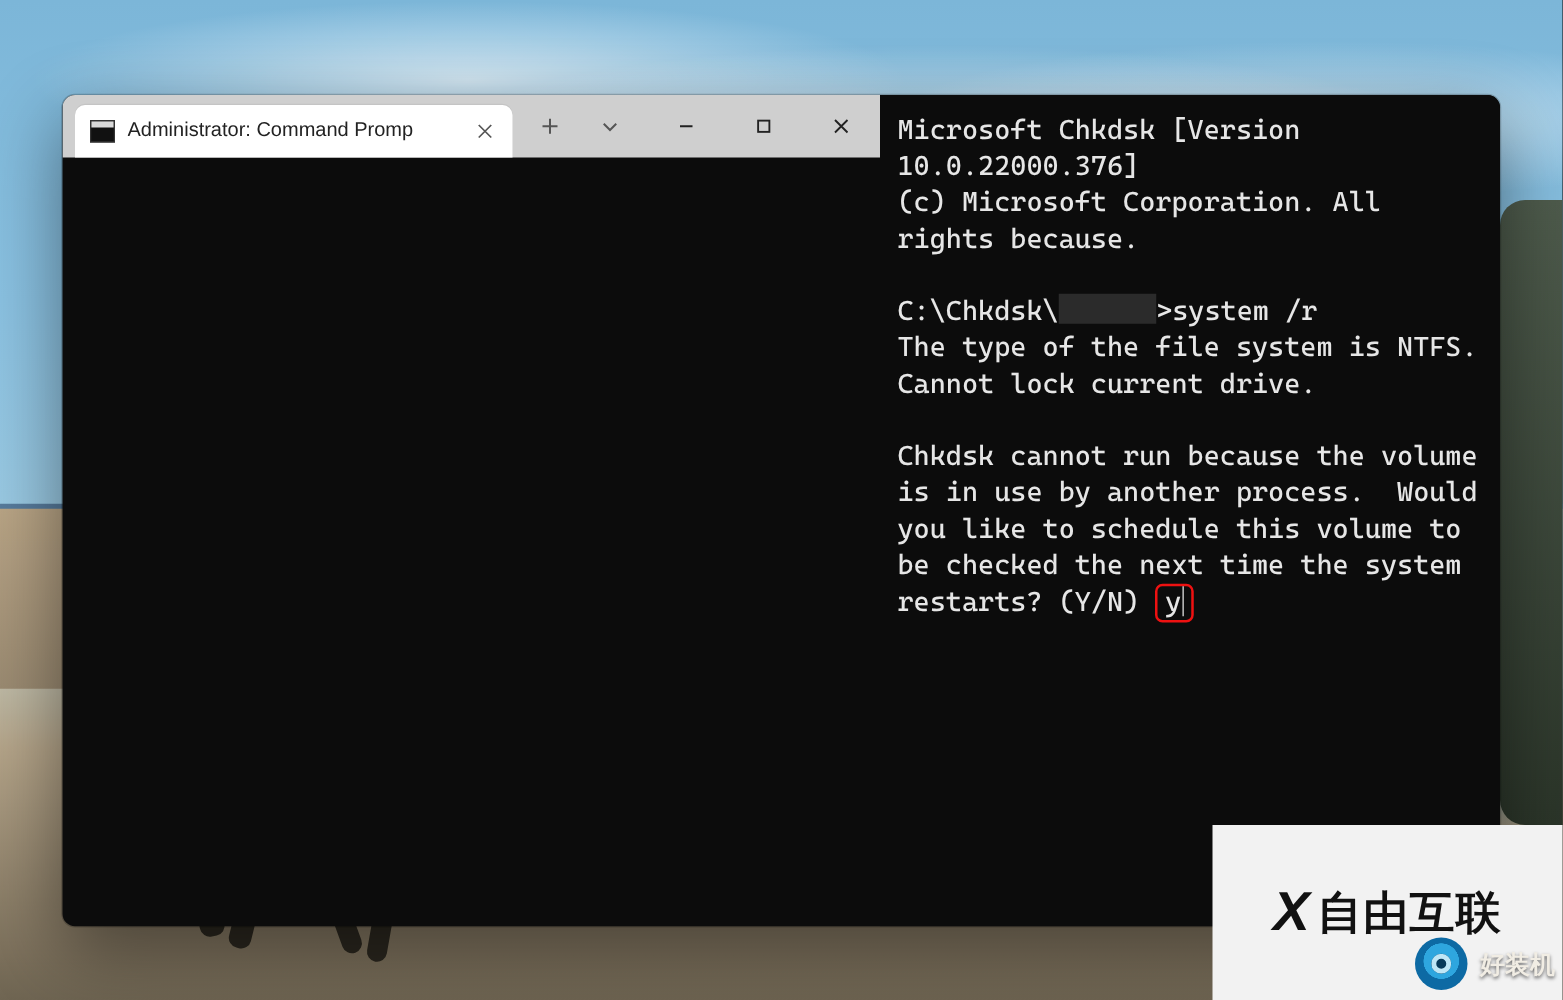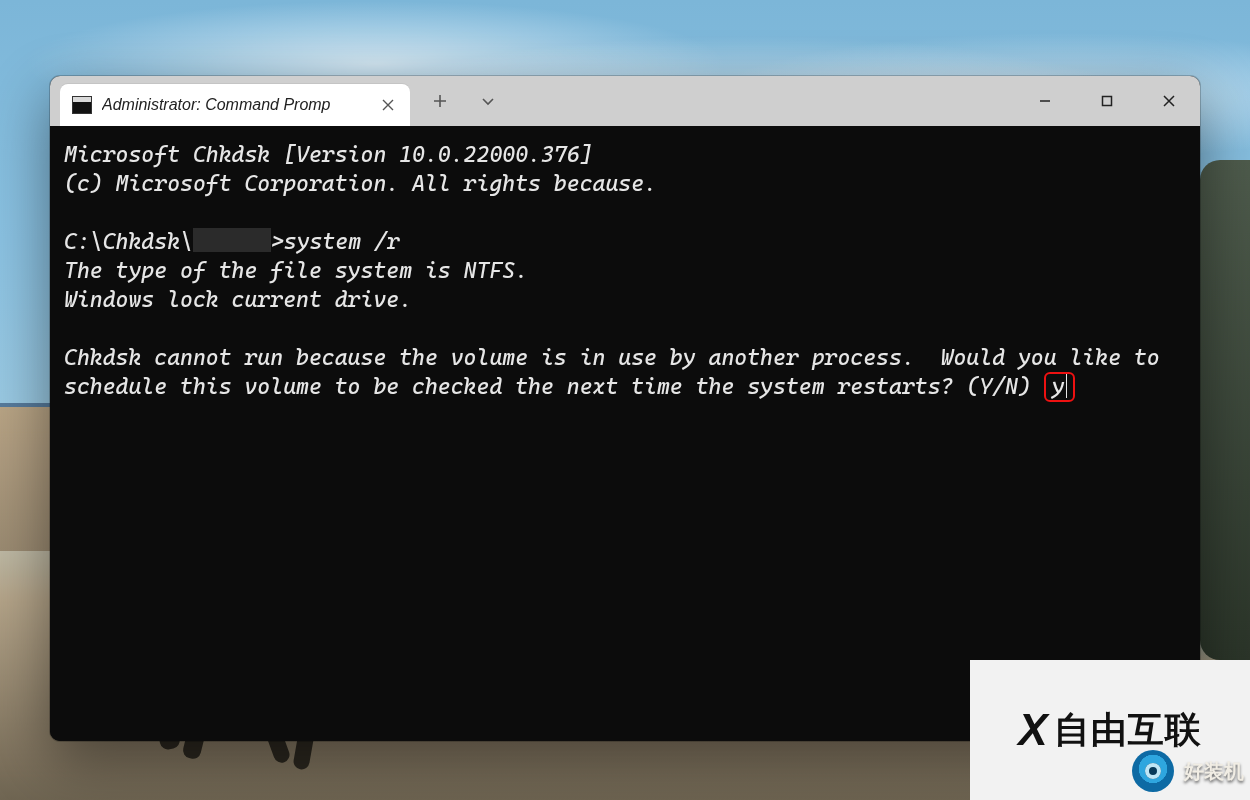--- a/index.html
+++ b/index.html
@@ -49,22 +49,21 @@
     position: absolute;
     left: 50px;
     top: 76px;
     width: 1150px;
     height: 665px;
     background: #0c0c0c;
     border-radius: 10px;
     box-shadow: 0 20px 60px rgba(0,0,0,0.45), 0 0 0 1px rgba(0,0,0,0.2);
     overflow: hidden;
     display: flex;
-    flex-direction: column;
-    font-style: italic;
+    flex-direction: row;
   }
 
   
   .titlebar {
     height: 50px;
     background: #cfcfcf;
     display: flex;
     align-items: stretch;
     user-select: none;
   }
@@ -250,21 +249,21 @@
           </svg>
       </div>
     </div>
   </div>
 
   <div class="termbody"><span>Microsoft Chkdsk [Version 10.0.22000.376]</span>
 <span>(c) Microsoft Corporation. All rights because.</span>
 
 <span class="prompt-path"><span>C:\Chkdsk\</span><span class="redacted"></span><span>&gt;</span><span>system /r</span></span>
 <span>The type of the file system is NTFS.</span>
-<span>Windows lock current drive.</span>
+<span>Cannot lock current drive.</span>
 
 <span>Chkdsk cannot run because the volume is in use by another process.  Would you like to schedule this volume to be checked the next time the system restarts? (Y/N) </span><span class="ans-highlight"><span>y</span><span class="caret"></span></span></div>
 
 </div>
 
 <div class="wm-box">
   <span class="xicon">X</span>
   <span class="txt">自由互联</span>
 </div>
 <div class="wm-strip">

